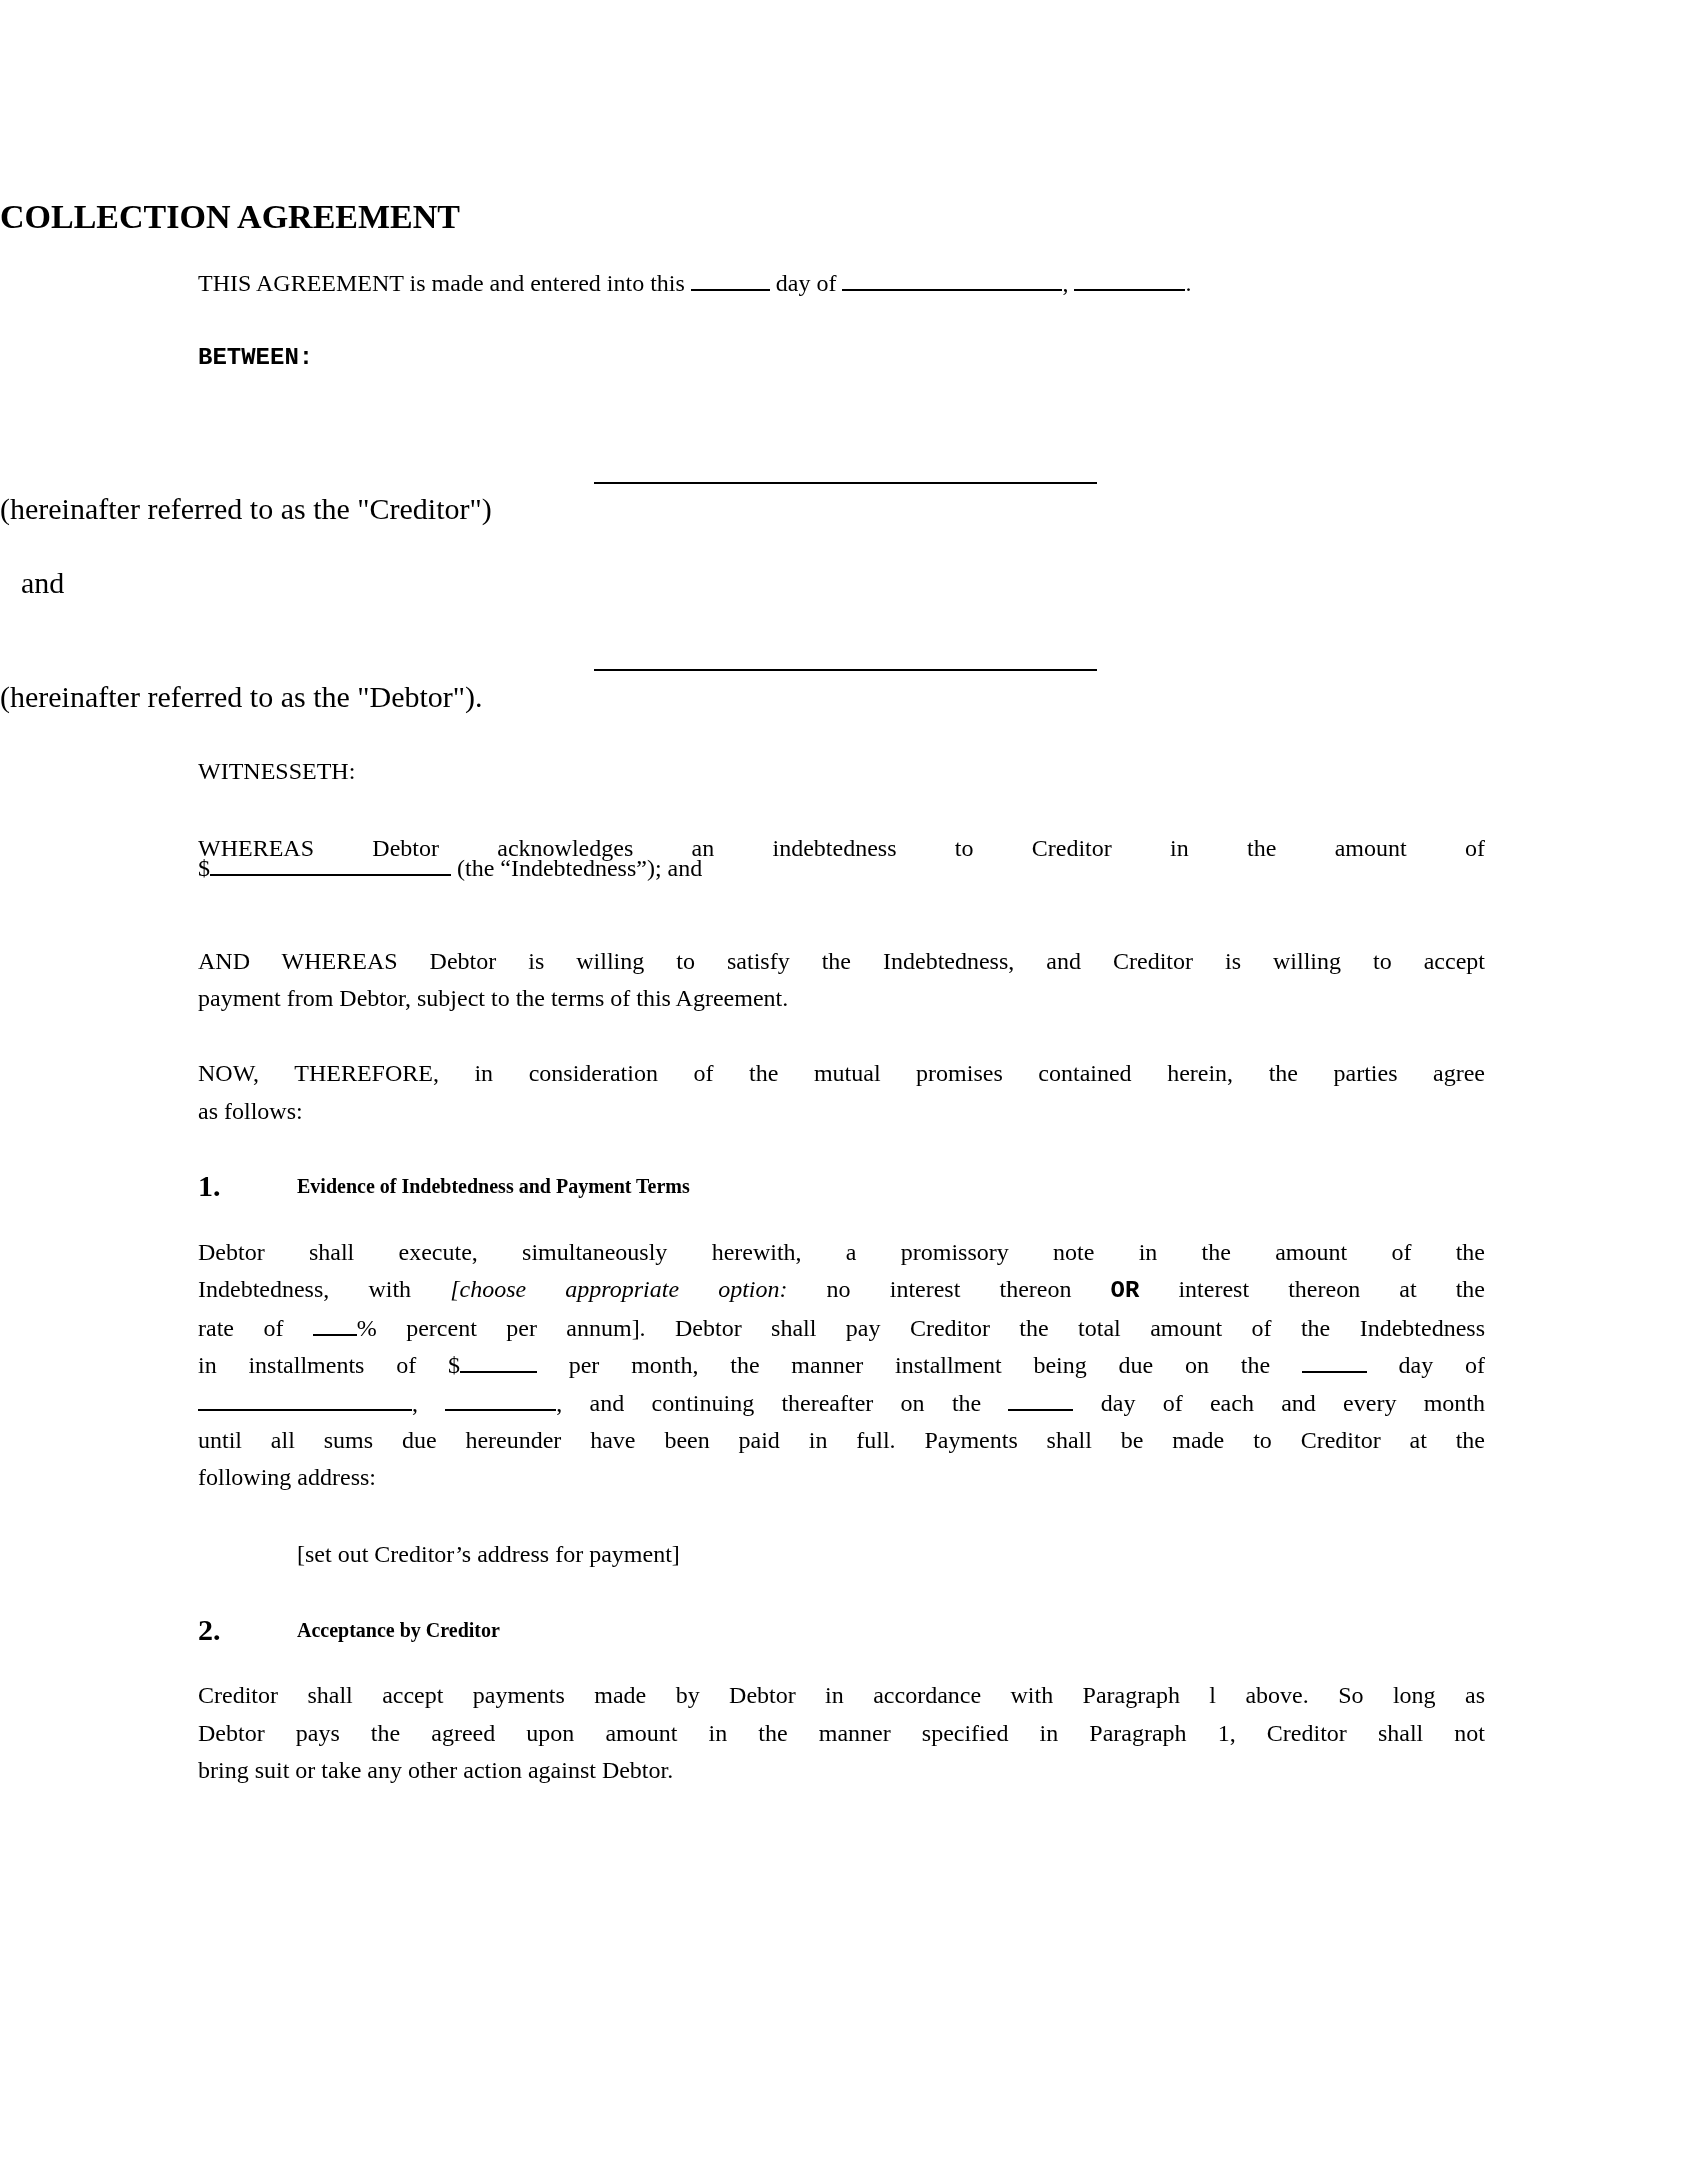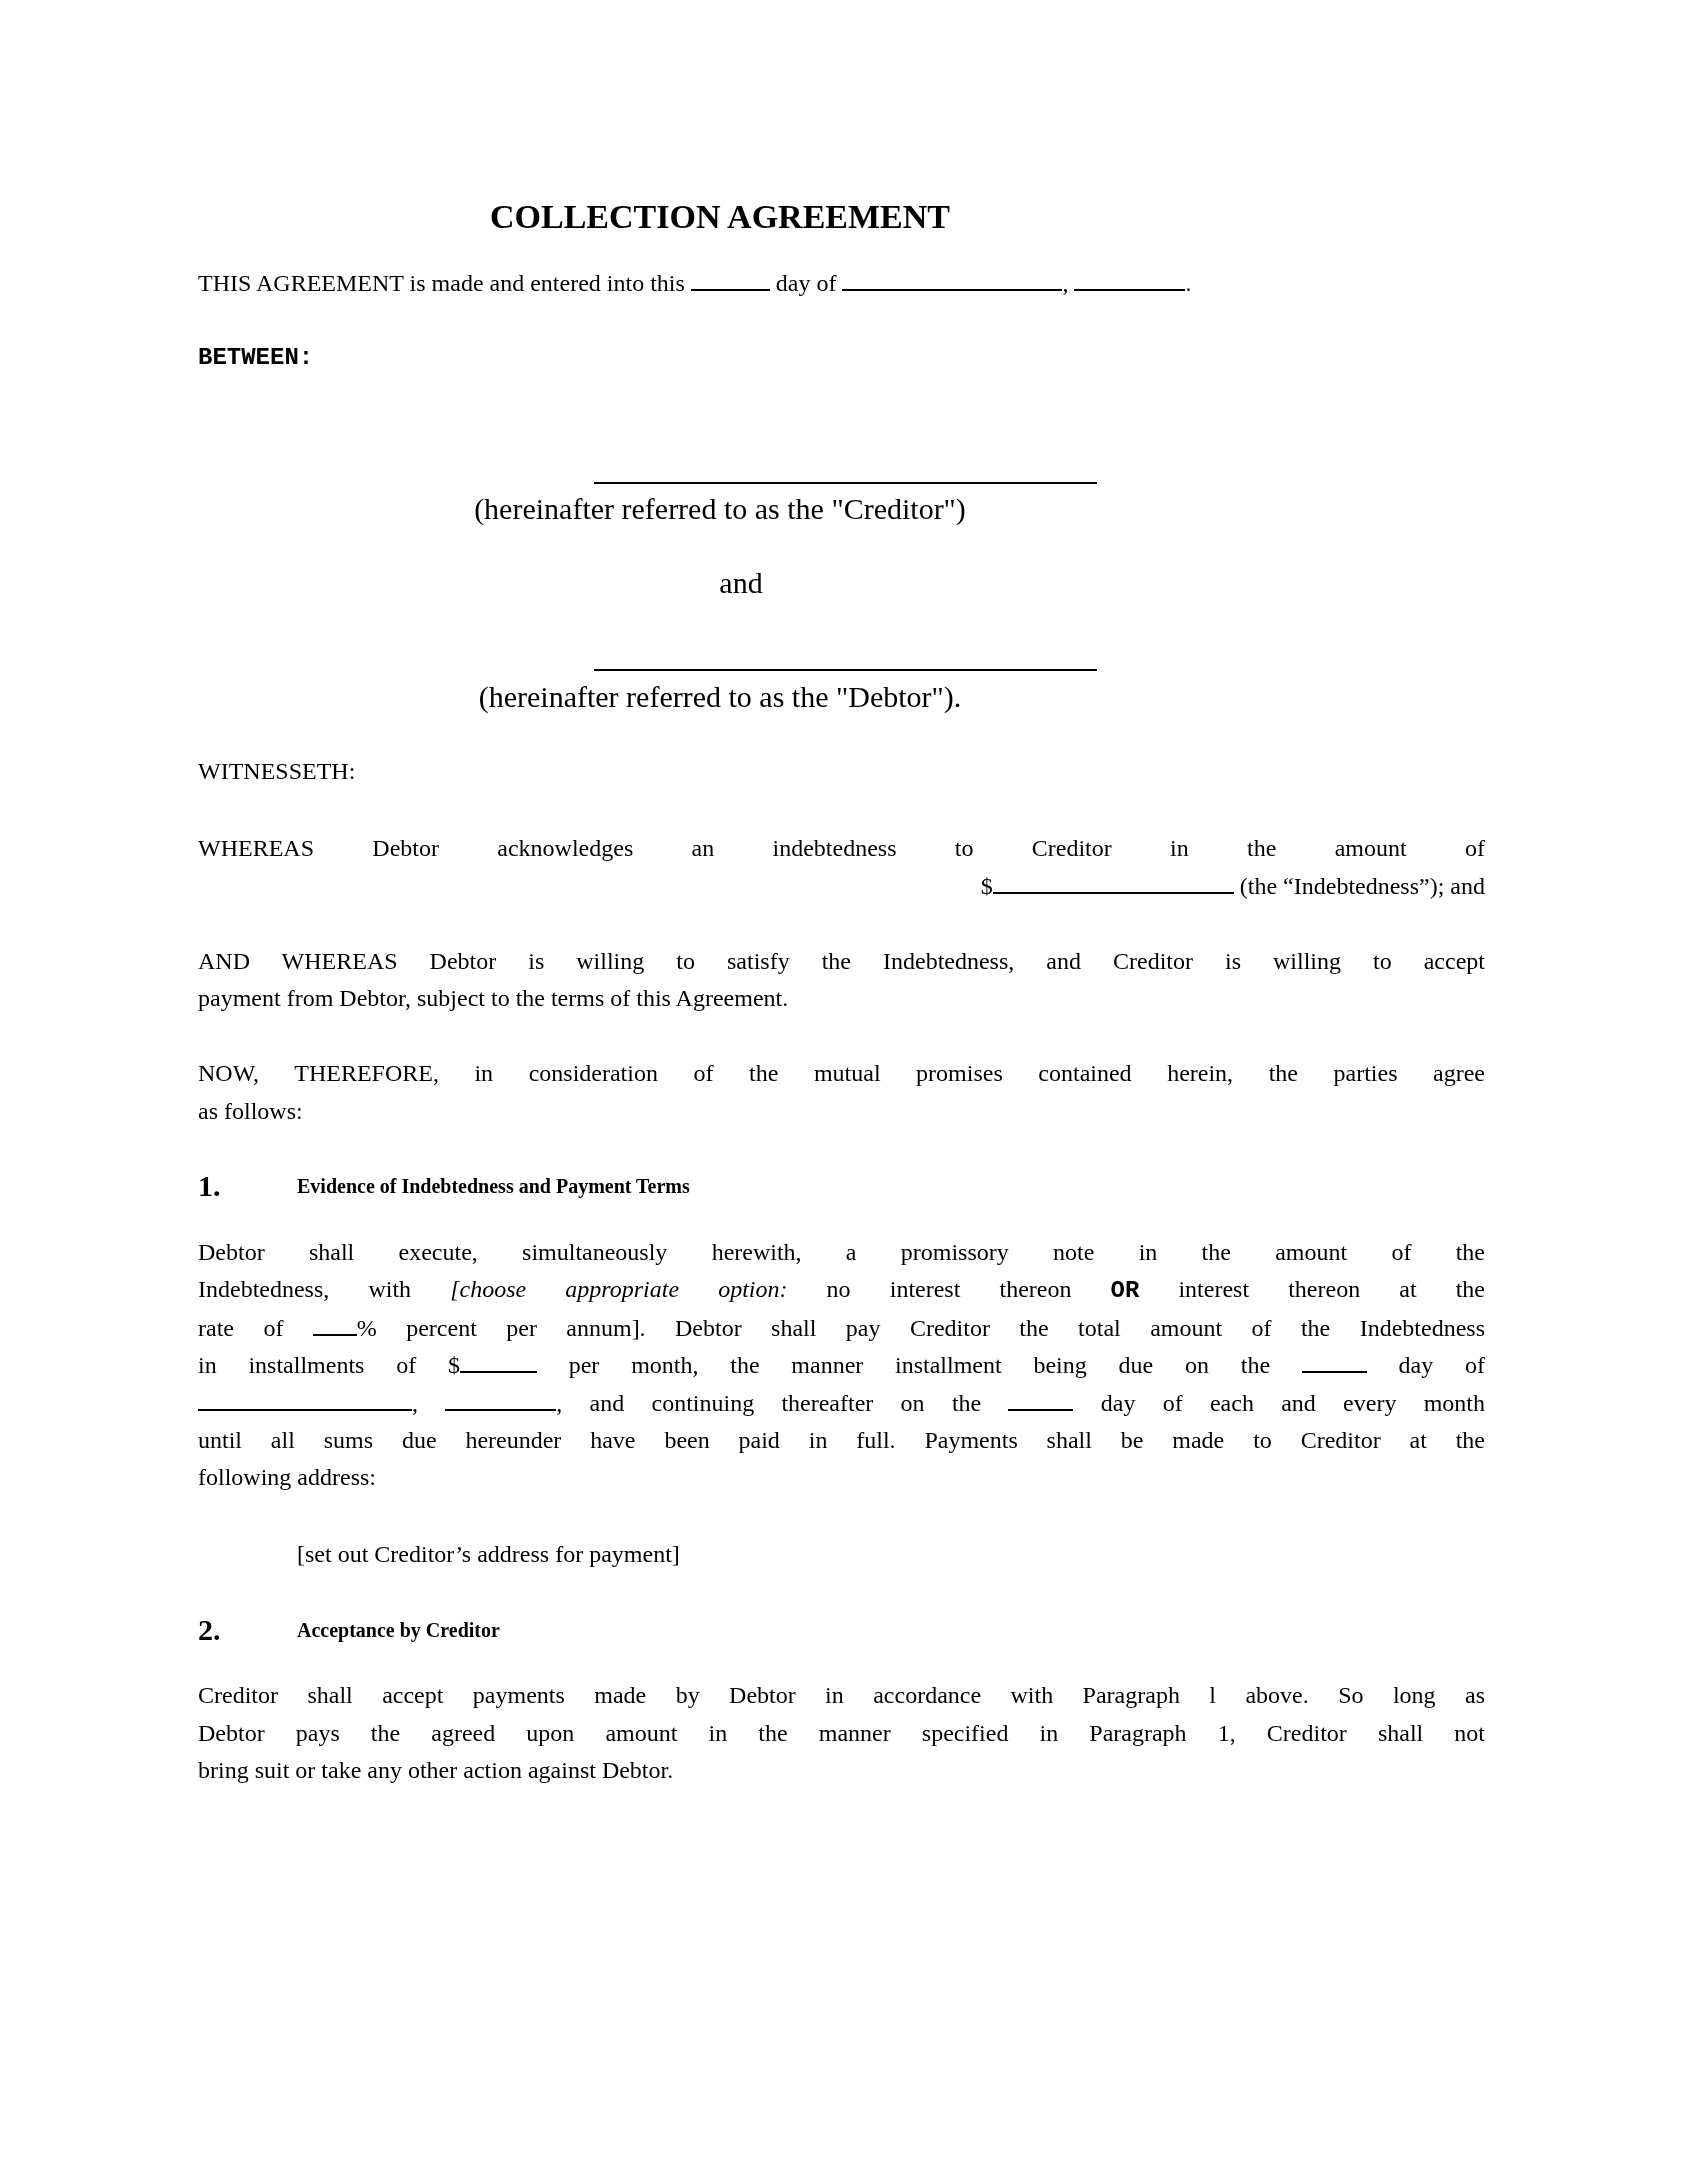--- a/index.html
+++ b/index.html
@@ -1,20 +1,20 @@
 <!DOCTYPE html>
 <html><head>
 <meta charset="utf-8">
 <style>
   html, body { margin: 0; padding: 0; background: #ffffff; }
   body { width: 1683px; height: 2178px; position: relative; overflow: hidden;
          font-family: "Liberation Serif", "DejaVu Serif", serif; color: #000; }
   .line { position: absolute; left: 198px; width: 1287px; font-size: 24px; line-height: 38px; white-space: nowrap; }
   .just { text-align: justify; text-align-last: justify; }
-  .center { position: absolute; left: 0; width: 1440px; text-align: center; font-size: 30px; line-height: 38px; }
+  .center { position: absolute; left: 0; width: 1440px; font-size: 30px; line-height: 38px; }
   .title { font-weight: bold; font-size: 34px; }
   .bold { font-weight: bold; font-family: Liberation Mono, monospace; }
   .ital { font-style: italic; }
   .blank { display: inline-block; border-bottom: 2px solid #000; height: 26px; vertical-align: baseline; }
   .sigline { position: absolute; height: 0; border-top: 2.5px solid #000; }
   .secnum { position: absolute; left: 198px; font-weight: bold; font-size: 30px; line-height: 38px; }
   .sechead { position: absolute; left: 297px; font-weight: bold; font-size: 20px; line-height: 38px; }
 </style>
 </head>
 <body>
@@ -35,21 +35,21 @@
 <div class="center" style="top:490px;">(hereinafter referred to as the "Creditor")</div>
 
 <div class="center" style="top:564px;padding-left:21px;">and</div>
 
 <div class="sigline" style="left:594px; width:503px; top:669px;"></div>
 <div class="center" style="top:678px;">(hereinafter referred to as the "Debtor").</div>
 
 <div class="line" style="top:752px;">WITNESSETH:</div>
 
 <div class="line just" style="top:829px;">WHEREAS Debtor acknowledges an indebtedness to Creditor in the amount of</div>
-<div class="line" style="top:866px;text-align:right;">
+<div class="line" style="top:848px;">
   <span>$</span><span class="blank" style="width:241px;"></span><span> (the “Indebtedness”); and</span>
 </div>
 
 <div class="line just" style="top:942px;">AND WHEREAS Debtor is willing to satisfy the Indebtedness, and Creditor is willing to accept</div>
 <div class="line" style="top:979px;">payment from Debtor, subject to the terms of this Agreement.</div>
 
 <div class="line just" style="top:1054px;">NOW, THEREFORE, in consideration of the mutual promises contained herein, the parties agree</div>
 <div class="line" style="top:1092px;">as follows:</div>
 
 <div class="secnum" style="top:1167px;">1.</div>

